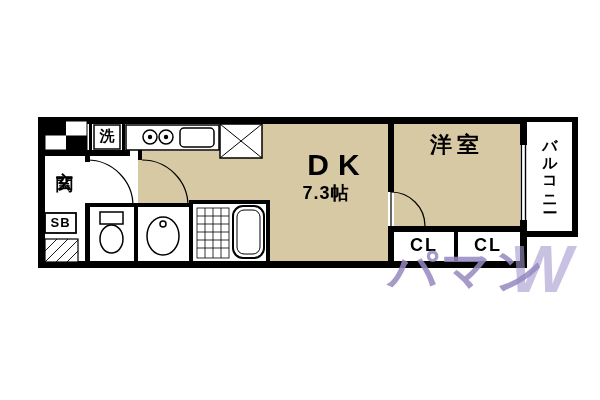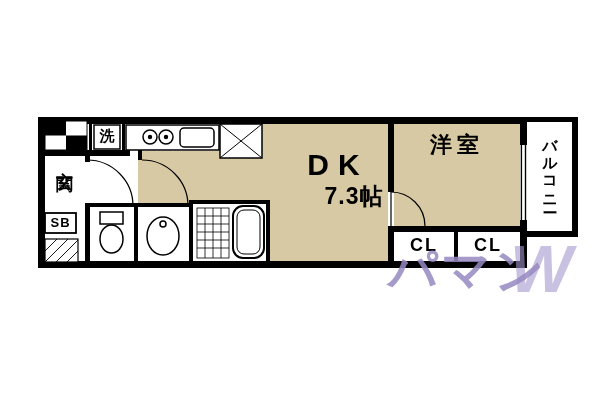--- a/index.html
+++ b/index.html
@@ -12,21 +12,21 @@
   .canvas svg{position:absolute;left:0;top:0;}
   .label{
     position:absolute;font-weight:bold;color:#000;text-align:center;
     white-space:nowrap;line-height:1.05;
   }
   .vlabel{
     position:absolute;font-weight:bold;color:#000;
     writing-mode:vertical-rl;text-orientation:upright;white-space:nowrap;
   }
   .dk-name{left:276px;top:149px;width:124px;font-size:30px;letter-spacing:9px;}
-  .dk-area{left:292px;top:184px;width:124px;font-size:23px;letter-spacing:1px;}
+  .dk-area{left:264px;top:184px;width:124px;font-size:18px;letter-spacing:1px;}
   .western-name{left:396px;top:133px;width:122px;font-size:22px;letter-spacing:5px;}
   .western-area{left:396px;top:165px;width:122px;font-size:24px;}
   .cl-left{left:394px;top:236px;width:60px;font-size:18px;letter-spacing:2px;}
   .cl-right{left:458px;top:236px;width:60px;font-size:18px;letter-spacing:2px;}
   .sb{left:45px;top:216px;width:31px;font-size:13px;letter-spacing:1px;}
   .laundry{left:94px;top:128px;width:26px;font-size:15px;}
   .balcony{left:537px;top:128px;width:26px;height:104px;font-size:15px;letter-spacing:2px;line-height:26px;}
   .entrance{left:50px;top:159px;width:28px;font-size:17px;letter-spacing:4px;line-height:28px;}
   .wm{position:absolute;font-weight:bold;color:rgba(150,136,193,0.85);white-space:nowrap;line-height:1;}
   .wm-top{left:388px;top:246px;font-size:49px;letter-spacing:3px;}

